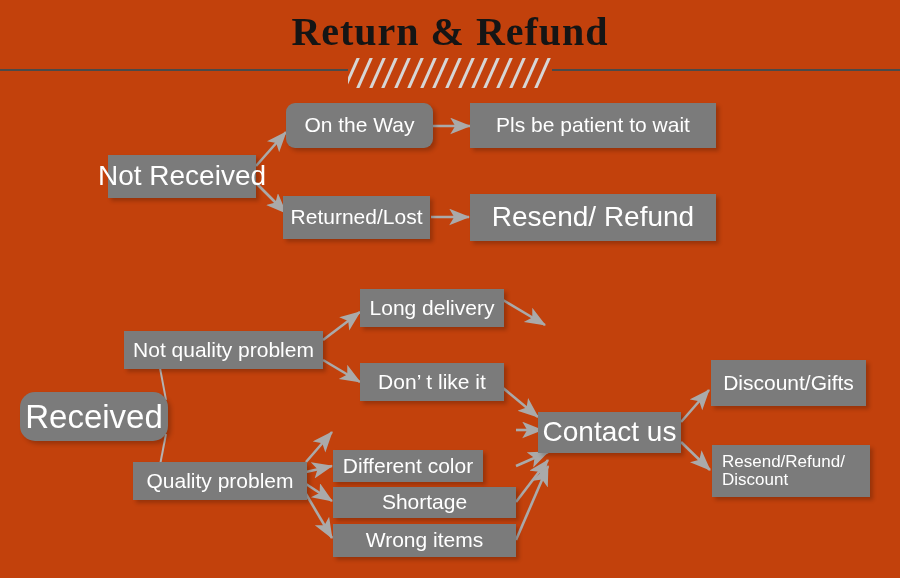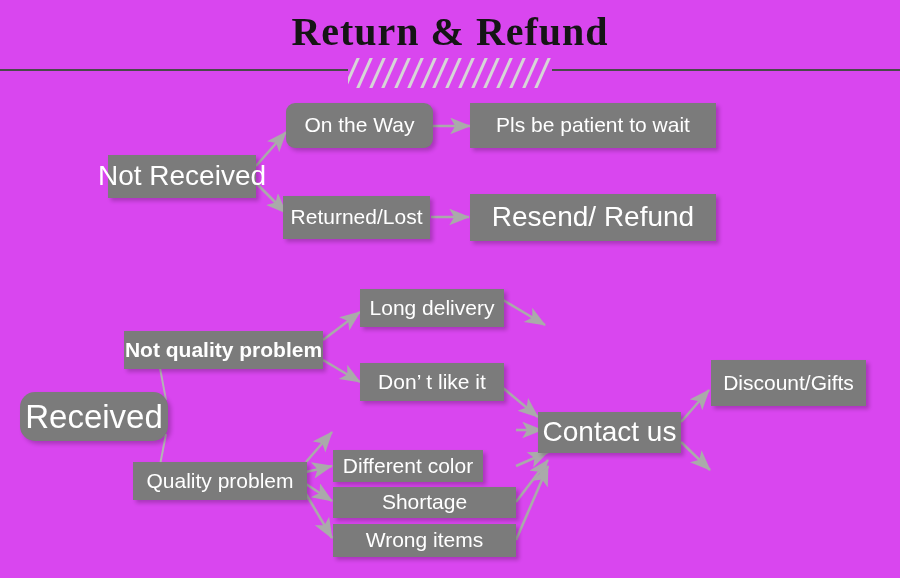--- a/index.html
+++ b/index.html
@@ -10,21 +10,21 @@
   body {
     width: 900px;
     height: 578px;
     font-family: "Liberation Sans", sans-serif;
     overflow: hidden;
   }
   #stage {
     position: relative;
     width: 900px;
     height: 578px;
-    background: #d946ef;
+    background: #c2410c;
   }
 
   
   .title {
     position: absolute;
     left: 0;
     top: 8px;
     width: 900px;
     text-align: center;
     font-family: "Liberation Serif", serif;
@@ -178,33 +178,35 @@
   <div class="node" style="left:286px; top:103px; width:147px; height:45px;border-radius:9px;">On the Way</div>
 
   <div class="node" style="left:470px; top:103px; width:246px; height:45px;">Pls be patient to wait</div>
 
   <div class="node" style="left:283px; top:196px; width:147px; height:43px;">Returned/Lost</div>
 
   <div class="node lg" style="left:470px; top:194px; width:246px; height:47px;">Resend/ Refund</div>
 
   <div class="node xl" style="left:20px; top:392px; width:148px; height:49px;">Received</div>
 
-  <div class="node" style="left:124px; top:331px; width:199px; height:38px;font-weight:bold;">Not quality problem</div>
+  <div class="node" style="left:124px; top:331px; width:199px; height:38px;">Not quality problem</div>
 
   <div class="node" style="left:360px; top:289px; width:144px; height:38px;">Long delivery</div>
 
   <div class="node" style="left:360px; top:363px; width:144px; height:38px;">Don’ t like it</div>
 
   <div class="node" style="left:133px; top:462px; width:174px; height:38px;">Quality problem</div>
 
 
   <div class="node" style="left:333px; top:450px; width:150px; height:32px;">Different color</div>
 
   <div class="node" style="left:333px; top:487px; width:183px; height:31px;">Shortage</div>
 
   <div class="node" style="left:333px; top:524px; width:183px; height:33px;">Wrong items</div>
 
   <div class="node lg" style="left:538px; top:412px; width:143px; height:41px;">Contact us</div>
 
   <div class="node" style="left:711px; top:360px; width:155px; height:46px;">Discount/Gifts</div>
 
+  <div class="node sm left-align" style="left:712px; top:445px; width:158px; height:52px;">Resend/Refund/
+Discount</div>
 
 </div>
 
 </body></html>

